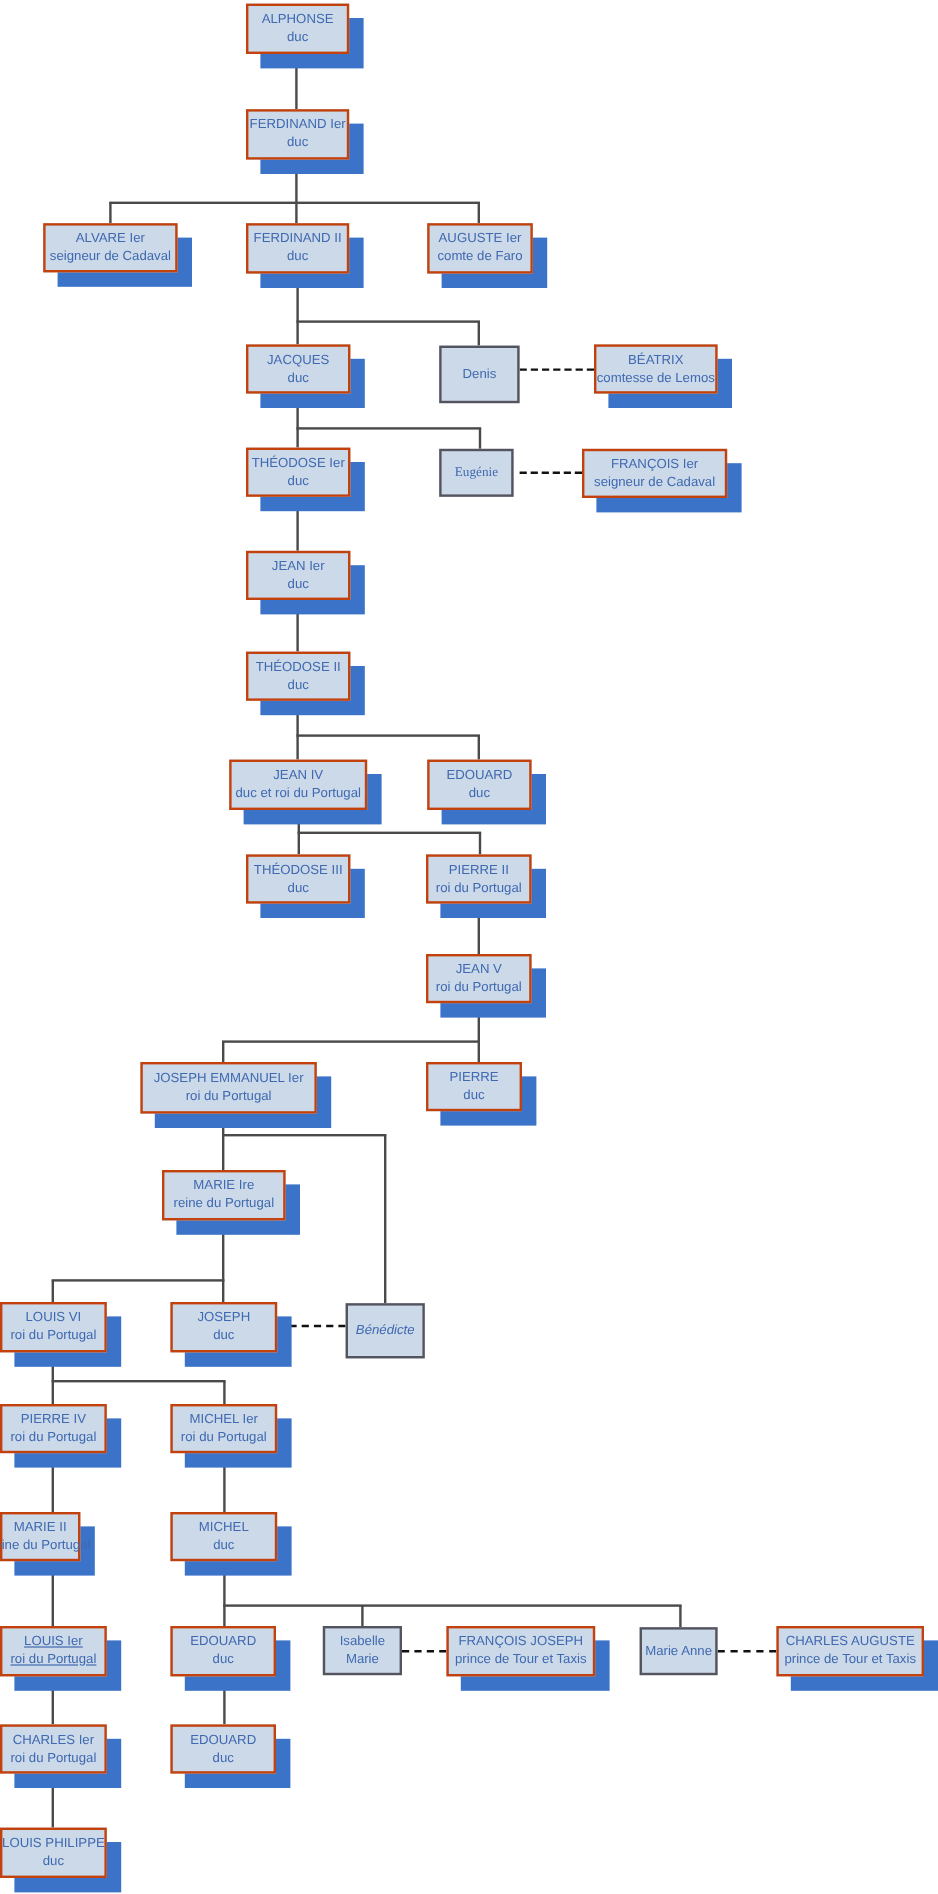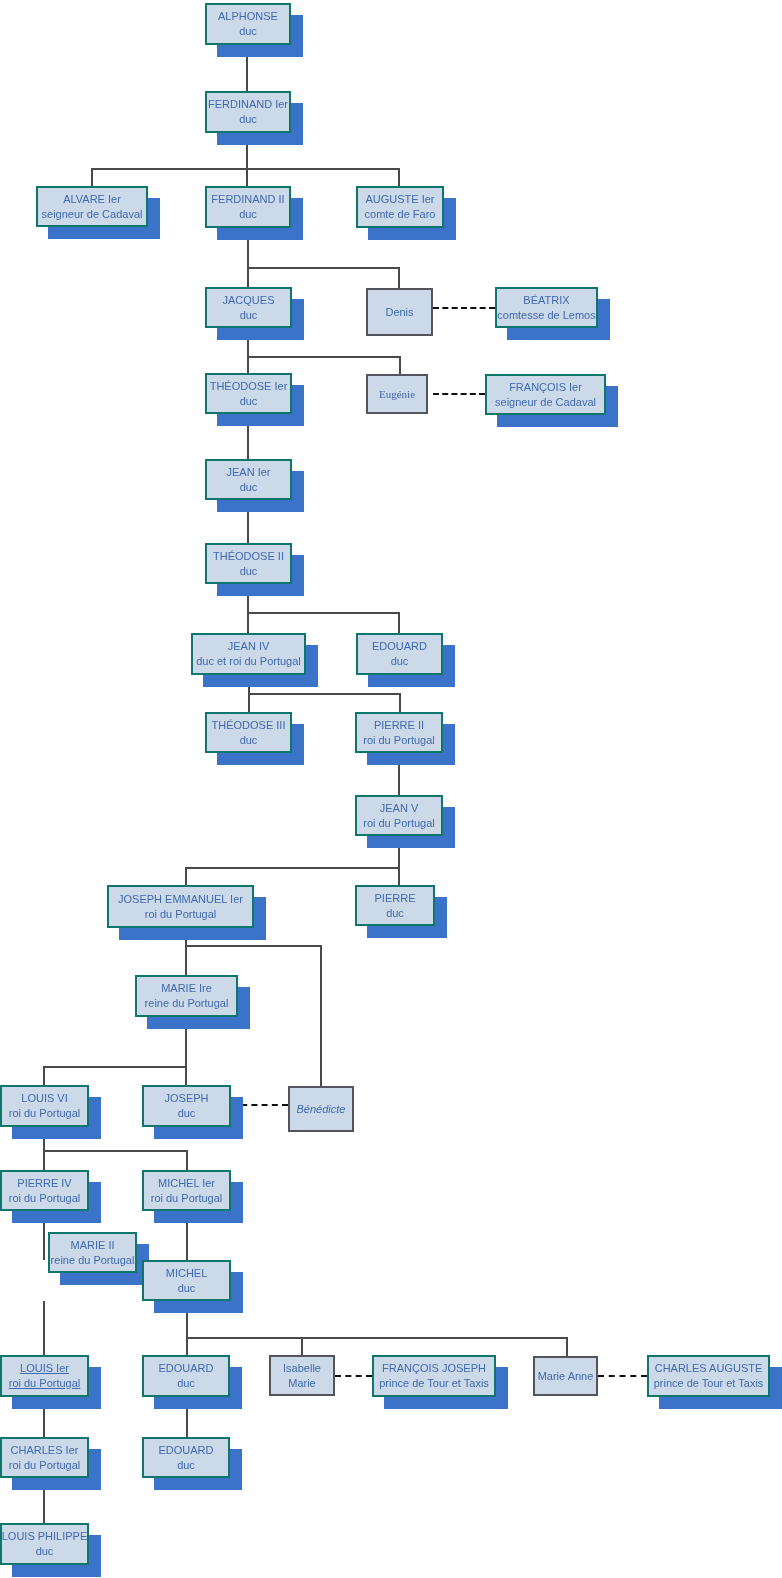--- a/index.html
+++ b/index.html
@@ -4,21 +4,21 @@
 <style>
   html,body { margin:0; padding:0; background:#ffffff; }
   .canvas {
     position:relative; width:782px; height:1578px; background:#ffffff;
     overflow:hidden; font-family:"Liberation Sans", sans-serif;
   }
   .seg  { position:absolute; background:#4a4a4a; z-index:1; }
   .dash { position:absolute; height:0; border-top:2px dashed #111111; z-index:1; }
   .node {
     position:absolute; box-sizing:border-box; z-index:2;
-    background:#ccd9e8; border:2px solid #0f766e;
+    background:#ccd9e8; border:2px solid #c2410c;
     display:flex; flex-direction:column; justify-content:center; align-items:center;
     text-align:center; color:#3f69b1; font-size:11px; line-height:15px;
   }
   .node.main  { box-shadow:12px 12px 0 #3a73c8; }
   .node.plain { border-color:#54545e; box-shadow:none; }
   .node div { white-space:nowrap; }
 </style>
 </head>
 <body>
 
@@ -133,21 +133,21 @@
       <div>duc</div>
     </div>
     <div class="node main" style="left: 355px; top: 712px; width: 88px; height: 41px;">
       <div>PIERRE II</div>
       <div>roi du Portugal</div>
     </div>
     <div class="node main" style="left: 355px; top: 795px; width: 88px; height: 41px;">
       <div>JEAN V</div>
       <div>roi du Portugal</div>
     </div>
-    <div class="node main" style="left: 107px; top: 885px; width: 147px; height: 43px;">
+    <div class="node main" style="left: 117px; top: 885px; width: 147px; height: 43px;">
       <div>JOSEPH EMMANUEL Ier</div>
       <div>roi du Portugal</div>
     </div>
     <div class="node main" style="left: 355px; top: 885px; width: 80px; height: 41px;">
       <div>PIERRE</div>
       <div>duc</div>
     </div>
     <div class="node main" style="left: 135px; top: 975px; width: 103px; height: 42px;">
       <div>MARIE Ire</div>
       <div>reine du Portugal</div>
@@ -164,21 +164,21 @@
       <div>Bénédicte</div>
     </div>
     <div class="node main" style="left: 0px; top: 1170px; width: 89px; height: 41px;">
       <div>PIERRE IV</div>
       <div>roi du Portugal</div>
     </div>
     <div class="node main" style="left: 142px; top: 1170px; width: 89px; height: 41px;">
       <div>MICHEL Ier</div>
       <div>roi du Portugal</div>
     </div>
-    <div class="node main" style="left: 0px; top: 1232px; width: 89px; height: 41px; margin-left: 48px;">
+    <div class="node main" style="left: 0px; top: 1260px; width: 67px; height: 41px;">
       <div>MARIE II</div>
       <div>reine du Portugal</div>
     </div>
     <div class="node main" style="left: 142px; top: 1260px; width: 89px; height: 41px;">
       <div>MICHEL</div>
       <div>duc</div>
     </div>
     <div class="node main" style="left: 0px; top: 1355px; width: 89px; height: 42px; text-decoration: underline;">
       <div>LOUIS Ier</div>
       <div>roi du Portugal</div>

